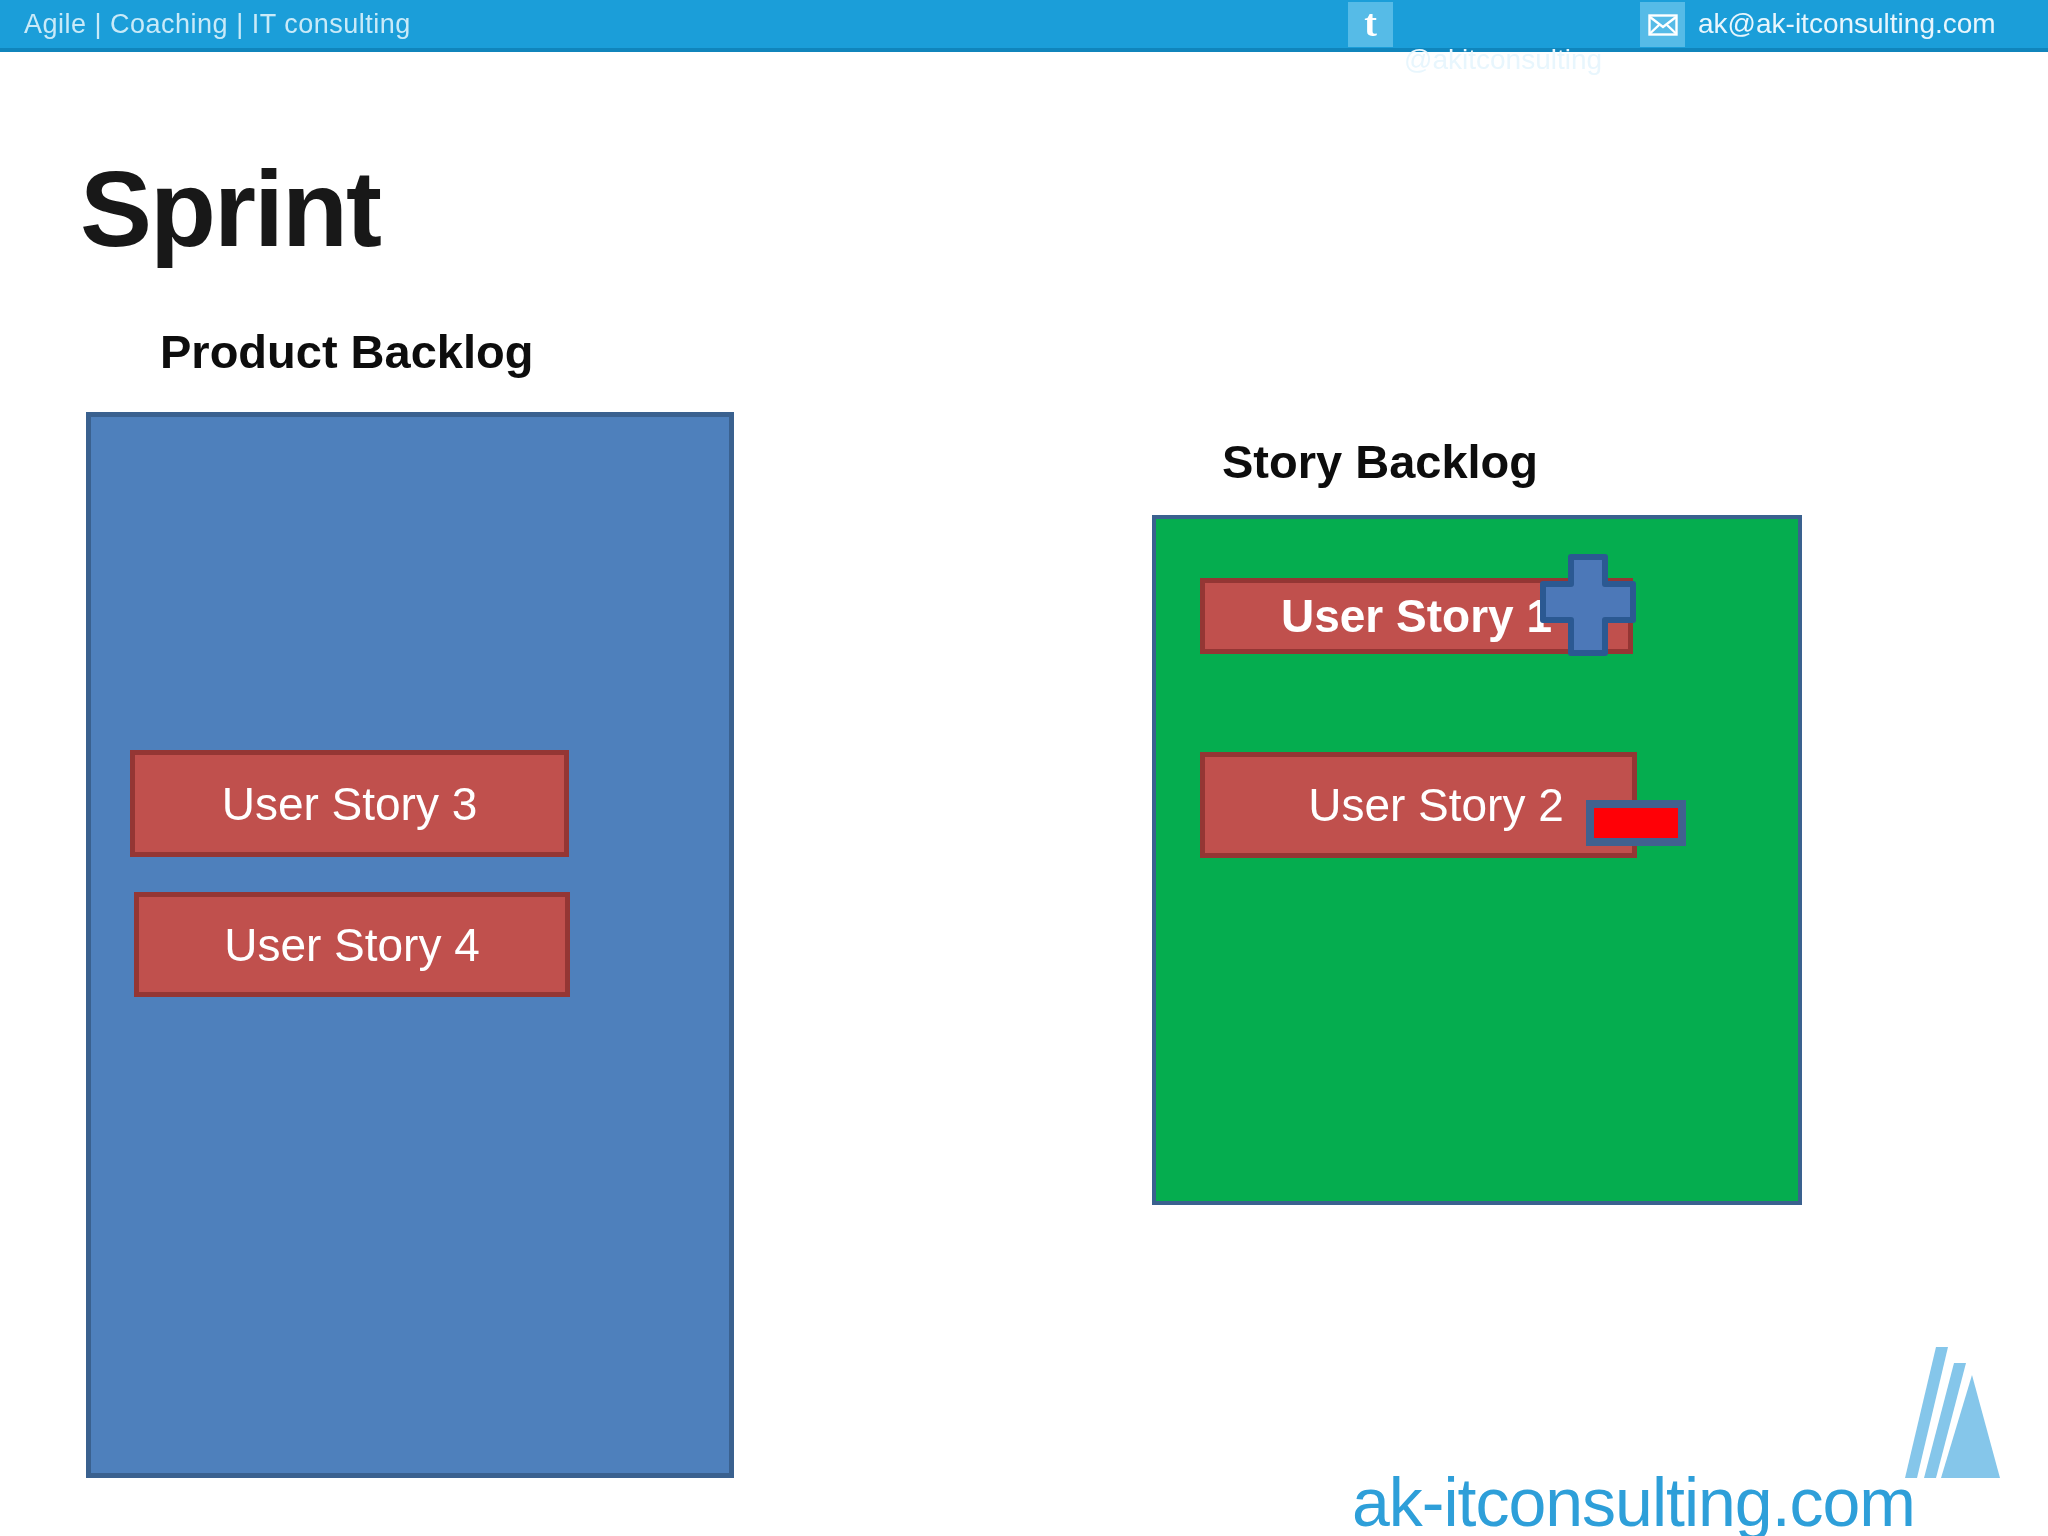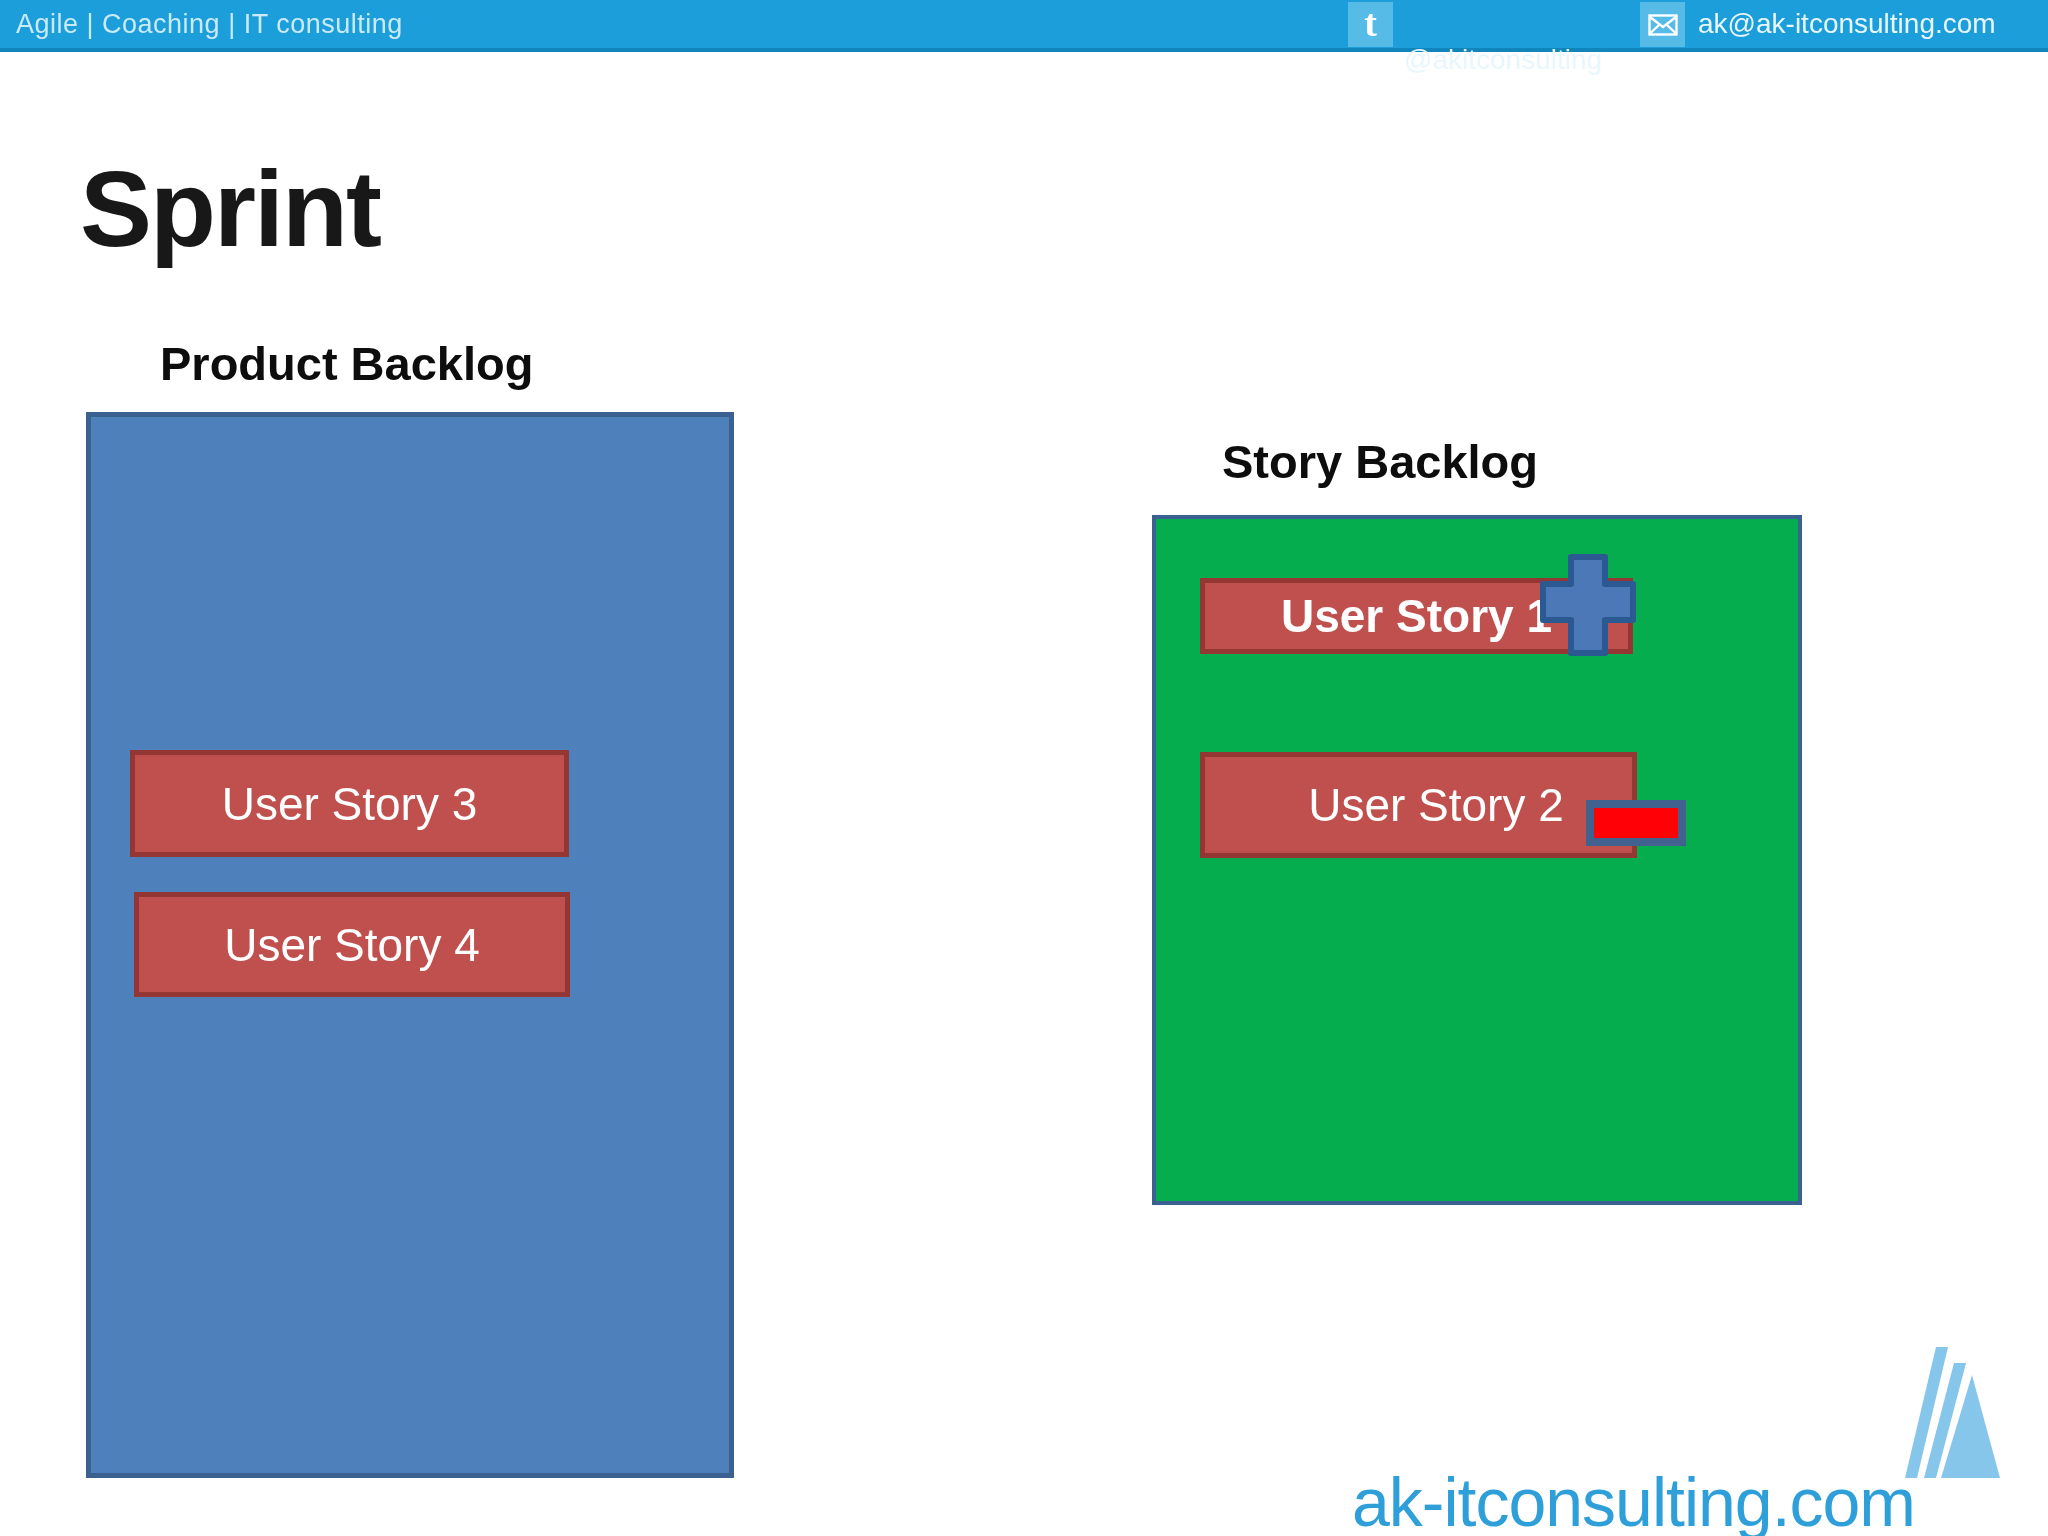--- a/index.html
+++ b/index.html
@@ -16,21 +16,21 @@
     position:relative; width:2048px; height:1536px; overflow:hidden;
     background:var(--slide-bg);
     font-family:"Liberation Sans","DejaVu Sans",sans-serif;
   }
   
   .topbar{
     position:absolute; left:0; top:0; width:2048px; height:48px;
     background:var(--top-bar-bg); border-bottom:4px solid var(--top-bar-edge);
   }
   .tagline{
-    position:absolute; left:16px; top:0; height:48px; line-height:48px;
+    position:absolute; left:24px; top:0; height:48px; line-height:48px;
     font-size:27px; color:var(--top-bar-text); letter-spacing:0.5px; white-space:nowrap;
   }
   .icon-sq{
     position:absolute; top:2px; width:45px; height:45px;
     background:var(--top-bar-icon-bg);
     display:flex; align-items:center; justify-content:center;
   }
   .icon-sq.tw-sq{left:1348px;}
   .icon-sq.ml-sq{left:1640px;}
   .tw-glyph{
@@ -45,21 +45,21 @@
   .bar-link.email{left:1698px;}
   
   .page-title{
     position:absolute; left:80px; top:78px; font-size:108px; line-height:1.1;
     color:var(--title-color); letter-spacing:-2px;
   }
   .section-label{
     position:absolute; font-size:47px; font-weight:bold; color:var(--label-color);
     white-space:nowrap;
   }
-  .section-label.product{left:160px; top:336px;}
+  .section-label.product{left:160px; top:324px;}
   .section-label.sprint{left:1222px; top:434px;}
   
   .bigbox{position:absolute; box-sizing:border-box;}
   .bigbox.product{
     left:86px; top:412px; width:648px; height:1066px;
     background:var(--product-backlog-fill); border:5px solid var(--box-border);
   }
   .bigbox.sprint{
     left:1152px; top:515px; width:650px; height:690px;
     background:var(--sprint-backlog-fill); border:4px solid var(--box-border);

